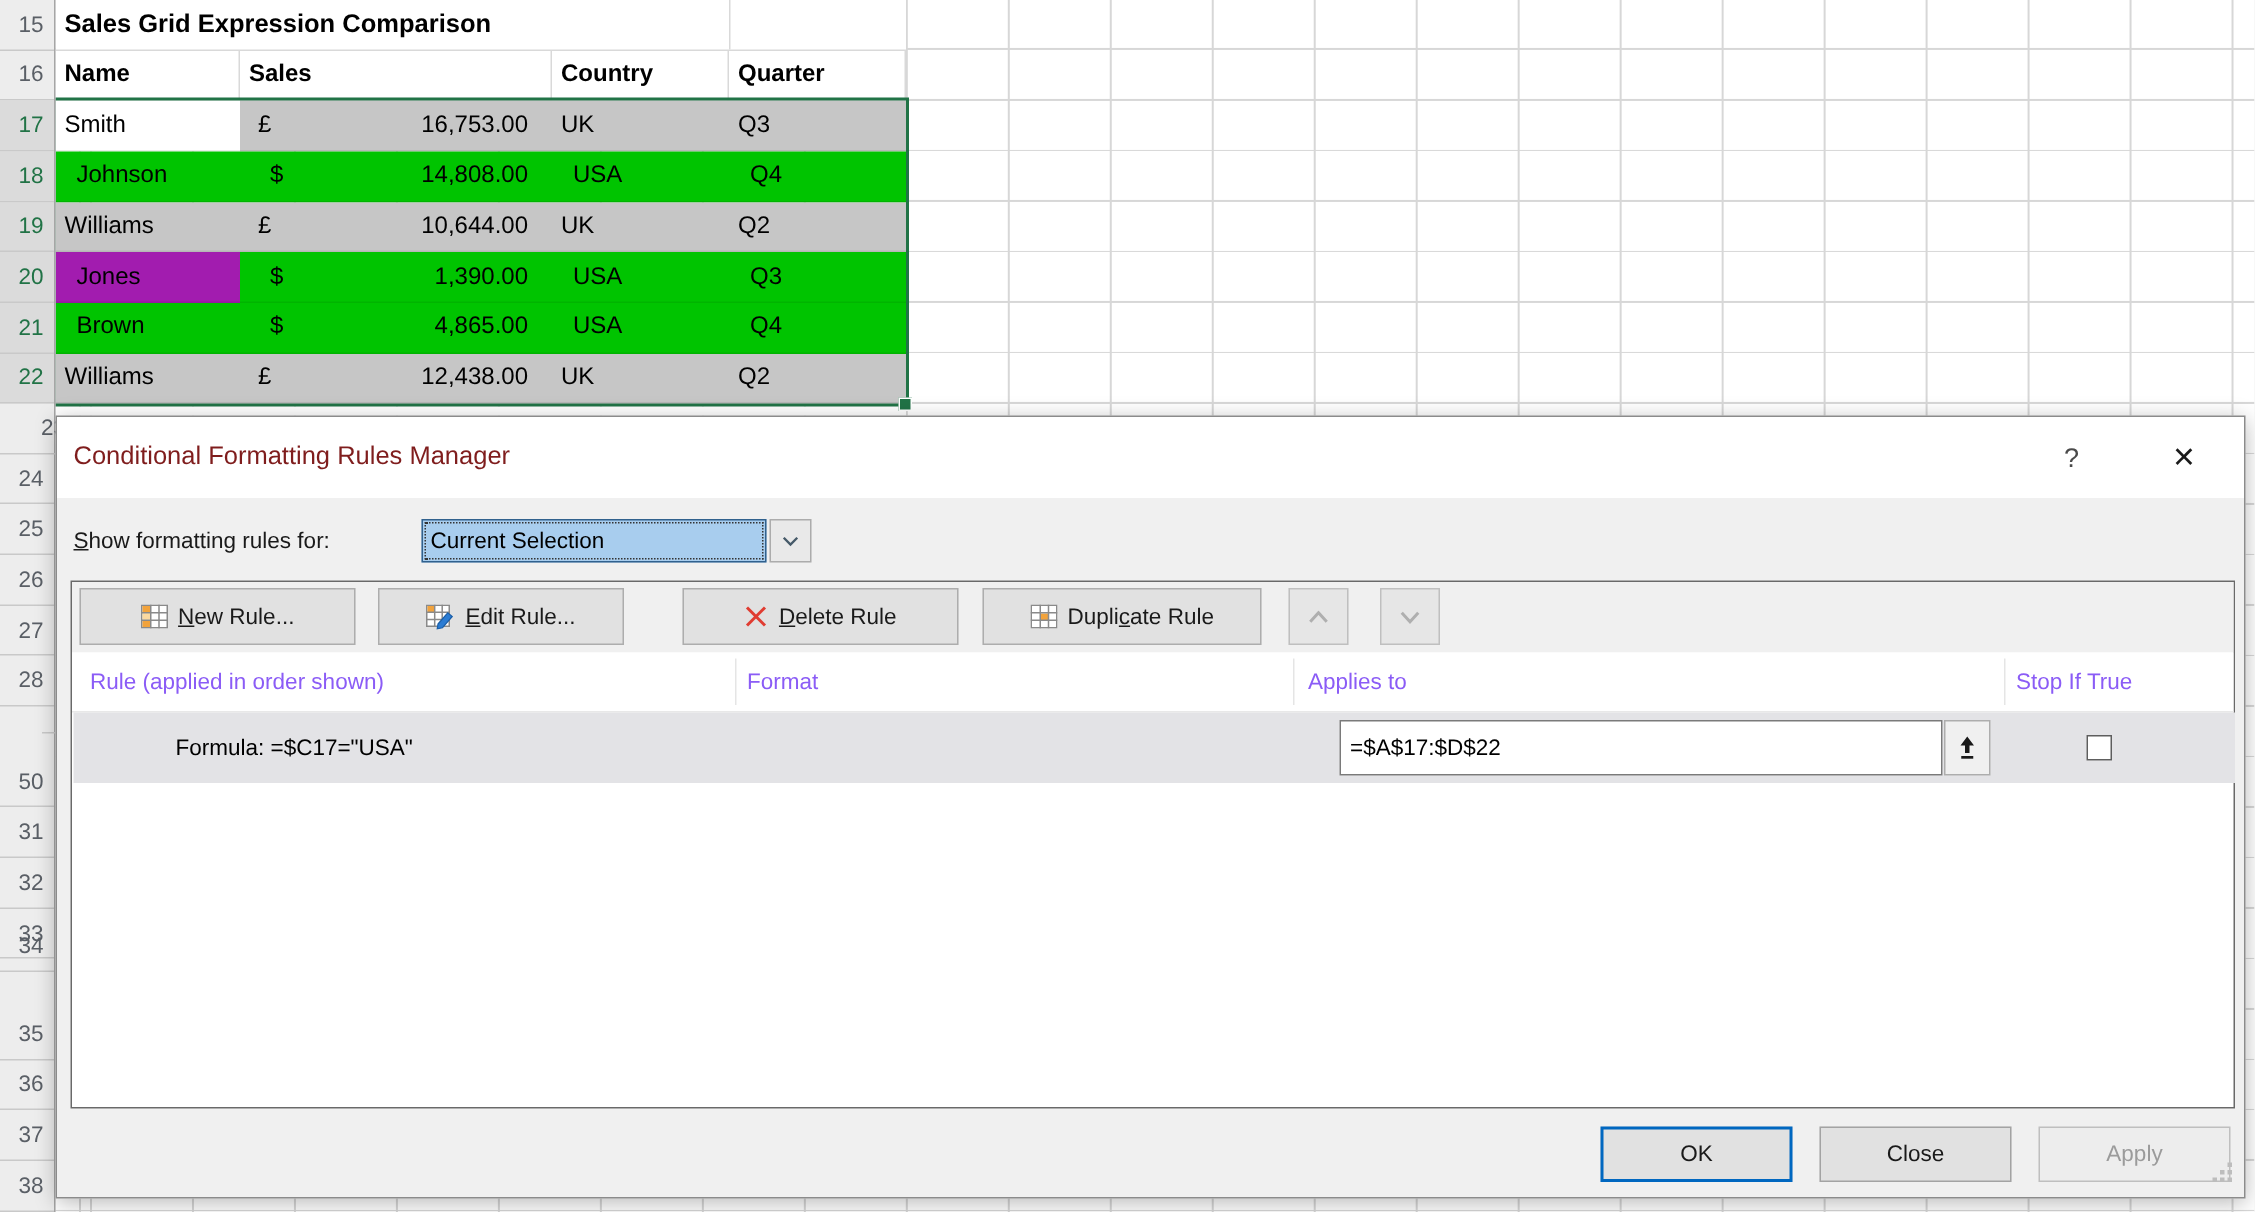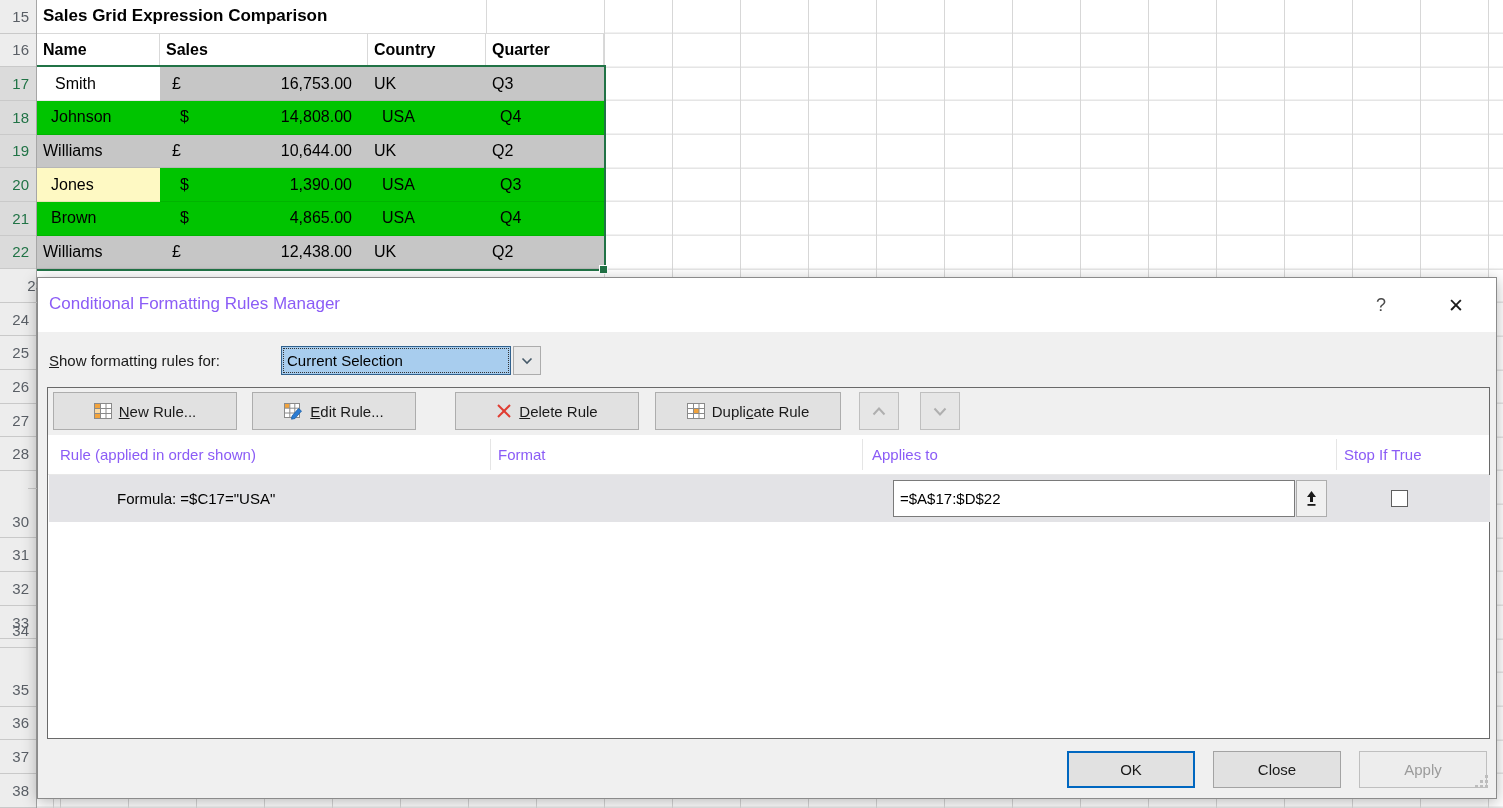--- a/index.html
+++ b/index.html
@@ -58,21 +58,21 @@
   }
   .strip-cover { position:absolute; left:37px; top:270.6px; width:567px; height:6.5px; background:#fff; z-index:1; }
   
   .dialog {
     position:absolute; left:37px; top:277px; width:1460px; height:522px; z-index:10;
     background:#F0F0F0; border:1px solid #8B8B8B;
     box-shadow:0 3px 14px rgba(0,0,0,0.28);
     font-size:15px;
   }
   .dlg-titlebar { position:absolute; left:0; top:0; right:0; height:54px; background:#FFFFFF; }
-  .dlg-title { position:absolute; left:11px; top:16px; font-size:17px; color:#8b5cf6; white-space:nowrap; }
+  .dlg-title { position:absolute; left:11px; top:16px; font-size:17px; color:#7f1d1d; white-space:nowrap; }
   .dlg-help  { position:absolute; left:1328px; top:12px; width:30px; height:30px; font-size:18px; color:#4A4A4A;
                display:flex; align-items:center; justify-content:center; cursor:default; }
   .dlg-close { position:absolute; left:1400px; top:10px; width:36px; height:34px; font-size:19px; color:#1A1A1A;
                display:flex; align-items:center; justify-content:center; cursor:default; }
   .show-label { position:absolute; left:11px; top:74px; color:#1A1A1A; }
   .combo-text {
     position:absolute; left:243px; top:68px; width:230px; height:29px;
     background:#A8CDEE; border:1px solid #31618D; display:flex; align-items:center;
     padding-left:5px; outline:1px dotted #333; outline-offset:-3px; white-space:nowrap;
   }
@@ -138,21 +138,21 @@
 
 <div class="srow16">
   <div class="hcell" style="left:0;width:123px">Name</div>
   <div class="hcell" style="left:123px;width:208px">Sales</div>
   <div class="hcell" style="left:331px;width:118px">Country</div>
   <div class="hcell" style="left:449px;width:118px">Quarter</div>
 </div>
 
 <div id="sheet-rows">
     <div class="cell" style="left: 37px; top: 67.3px; width: 123px; height: 33.65px; background: rgb(255, 255, 255);">
-      <span style="padding-left:18px">Smith</span>
+      <span style="padding-left:6px">Smith</span>
     </div>
     <div class="cell" style="left: 160px; top: 67.3px; width: 208px; height: 33.65px; background: rgb(198, 198, 198);">
       <span class="cur" style="left:12px">£</span>
       <span class="amt">16,753.00</span>
     </div>
     <div class="cell" style="left: 368px; top: 67.3px; width: 118px; height: 33.65px; background: rgb(198, 198, 198);">
       <span style="padding-left:6px">UK</span>
     </div>
     <div class="cell" style="left: 486px; top: 67.3px; width: 118px; height: 33.65px; background: rgb(198, 198, 198);">
       <span style="padding-left:6px">Q3</span>
@@ -176,21 +176,21 @@
     <div class="cell" style="left: 160px; top: 134.6px; width: 208px; height: 33.65px; background: rgb(198, 198, 198);">
       <span class="cur" style="left:12px">£</span>
       <span class="amt">10,644.00</span>
     </div>
     <div class="cell" style="left: 368px; top: 134.6px; width: 118px; height: 33.65px; background: rgb(198, 198, 198);">
       <span style="padding-left:6px">UK</span>
     </div>
     <div class="cell" style="left: 486px; top: 134.6px; width: 118px; height: 33.65px; background: rgb(198, 198, 198);">
       <span style="padding-left:6px">Q2</span>
     </div>
-    <div class="cell" style="left: 37px; top: 168.25px; width: 123px; height: 33.65px; background: #fef9c3;">
+    <div class="cell" style="left: 37px; top: 168.25px; width: 123px; height: 33.65px; background: #a21caf;">
       <span style="padding-left:14px">Jones</span>
     </div>
     <div class="cell" style="left: 160px; top: 168.25px; width: 208px; height: 33.65px; background: rgb(0, 196, 0);">
       <span class="cur" style="left:20px">$</span>
       <span class="amt">1,390.00</span>
     </div>
     <div class="cell" style="left: 368px; top: 168.25px; width: 118px; height: 33.65px; background: rgb(0, 196, 0);">
       <span style="padding-left:14px">USA</span>
     </div>
     <div class="cell" style="left: 486px; top: 168.25px; width: 118px; height: 33.65px; background: rgb(0, 196, 0);">
@@ -237,21 +237,21 @@
     <div class="rowhead sel" style="top: 168.25px;">20</div>
     <div class="rowhead sel" style="top: 201.9px;">21</div>
     <div class="rowhead sel" style="top: 235.55px;">22</div>
     <div class="rowhead" style="top: 269.2px; padding-left: 44px;">23</div>
     <div class="rowhead" style="top: 302.85px;">24</div>
     <div class="rowhead" style="top: 336.5px;">25</div>
     <div class="rowhead" style="top: 370.15px;">26</div>
     <div class="rowhead" style="top: 403.8px;">27</div>
     <div class="rowhead" style="top: 437.45px;">28</div>
     <div class="rowhead" style="top: 455px; margin-left: 28px;">29</div>
-    <div class="rowhead" style="top: 504.75px;">30</div>
+    <div class="rowhead" style="top: 504.75px;">50</div>
     <div class="rowhead" style="top: 538.4px;">31</div>
     <div class="rowhead" style="top: 572.05px;">32</div>
     <div class="rowhead" style="top: 605.7px;">33</div>
     <div class="rowhead" style="top: 614px;">34</div>
     <div class="rowhead" style="top: 673px;">35</div>
     <div class="rowhead" style="top: 706.65px;">36</div>
     <div class="rowhead" style="top: 740.3px;">37</div>
     <div class="rowhead" style="top: 773.95px;">38</div>
   </div>
 

